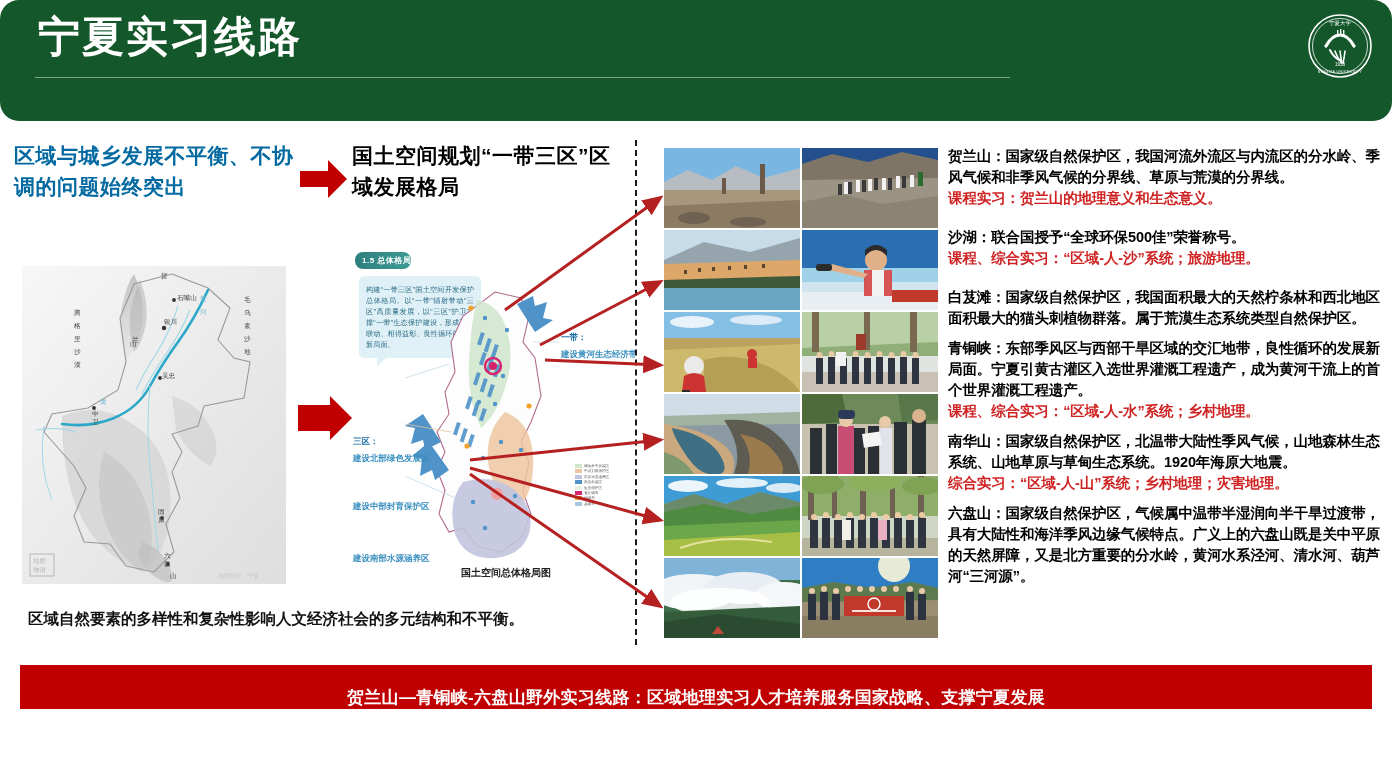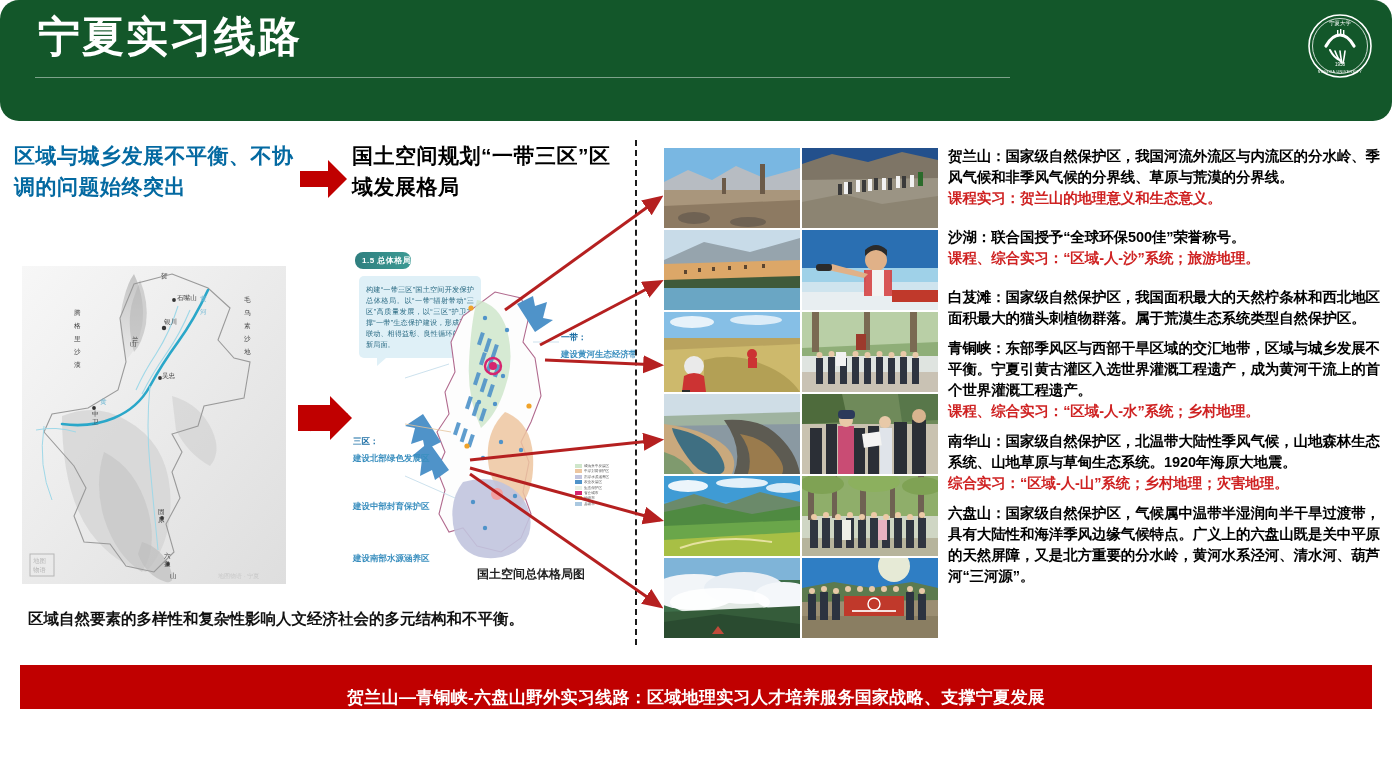--- a/index.html
+++ b/index.html
@@ -70,21 +70,21 @@
     padding:8px 7px;border-radius:5px;text-align:justify;
   }
   .plan-bubble:after{
     content:"";position:absolute;left:18px;bottom:-8px;
     border-width:8px 9px 0 0;border-style:solid;
     border-color:#dff0f7 transparent transparent transparent;
   }
   .plan-lbl{position:absolute;color:#3a8fbf;font-size:8.5px;font-weight:bold;white-space:nowrap;}
   .plan-lbl.head{color:#1d6fa5;}
   .plan-mapcap{
-    position:absolute;left:132px;top:320px;color:#222;font-size:12px;font-weight:bold;white-space:nowrap;text-align:center;
+    position:absolute;left:116px;top:320px;color:#222;font-size:10px;font-weight:bold;white-space:nowrap;text-align:center;
   }
   .plan-legend{position:absolute;left:230px;top:218px;width:48px;}
   .plan-legend div{display:flex;align-items:center;margin-bottom:1.4px;}
   .plan-legend i{width:7px;height:4px;display:block;margin-right:2px;}
   .plan-legend span{font-size:3.6px;color:#555;}
   
   .dashed-div{
     position:absolute;left:635px;top:140px;width:0;height:505px;
     border-left:2px dashed #1a1a1a;
   }
@@ -621,21 +621,21 @@
     <div class="course">课程实习：贺兰山的地理意义和生态意义。</div>
   </div>
   <div class="blk" style="margin-top:18px;">
     <div class="body">沙湖：联合国授予“全球环保500佳”荣誉称号。</div>
     <div class="course">课程、综合实习：“区域-人-沙”系统；旅游地理。</div>
   </div>
   <div class="blk" style="margin-top:18px;">
     <div class="body">白芨滩：国家级自然保护区，我国面积最大的天然柠条林和西北地区面积最大的猫头刺植物群落。属于荒漠生态系统类型自然保护区。</div>
   </div>
   <div class="blk" style="margin-top:9px;">
-    <div class="body">青铜峡：东部季风区与西部干旱区域的交汇地带，区域与城乡发展不平衡。宁夏引黄古灌区入选世界灌溉工程遗产，成为黄河干流上的首个世界灌溉工程遗产。</div>
+    <div class="body">青铜峡：东部季风区与西部干旱区域的交汇地带，良性循环的发展新局面。宁夏引黄古灌区入选世界灌溉工程遗产，成为黄河干流上的首个世界灌溉工程遗产。</div>
     <div class="course">课程、综合实习：“区域-人-水”系统；乡村地理。</div>
   </div>
   <div class="blk" style="margin-top:9px;">
     <div class="body">南华山：国家级自然保护区，北温带大陆性季风气候，山地森林生态系统、山地草原与草甸生态系统。1920年海原大地震。</div>
     <div class="course">综合实习：“区域-人-山”系统；乡村地理；灾害地理。</div>
   </div>
   <div class="blk" style="margin-top:9px;">
     <div class="body">六盘山：国家级自然保护区，气候属中温带半湿润向半干旱过渡带，具有大陆性和海洋季风边缘气候特点。广义上的六盘山既是关中平原的天然屏障，又是北方重要的分水岭，黄河水系泾河、清水河、葫芦河“三河源”。</div>
   </div>
 </div>

